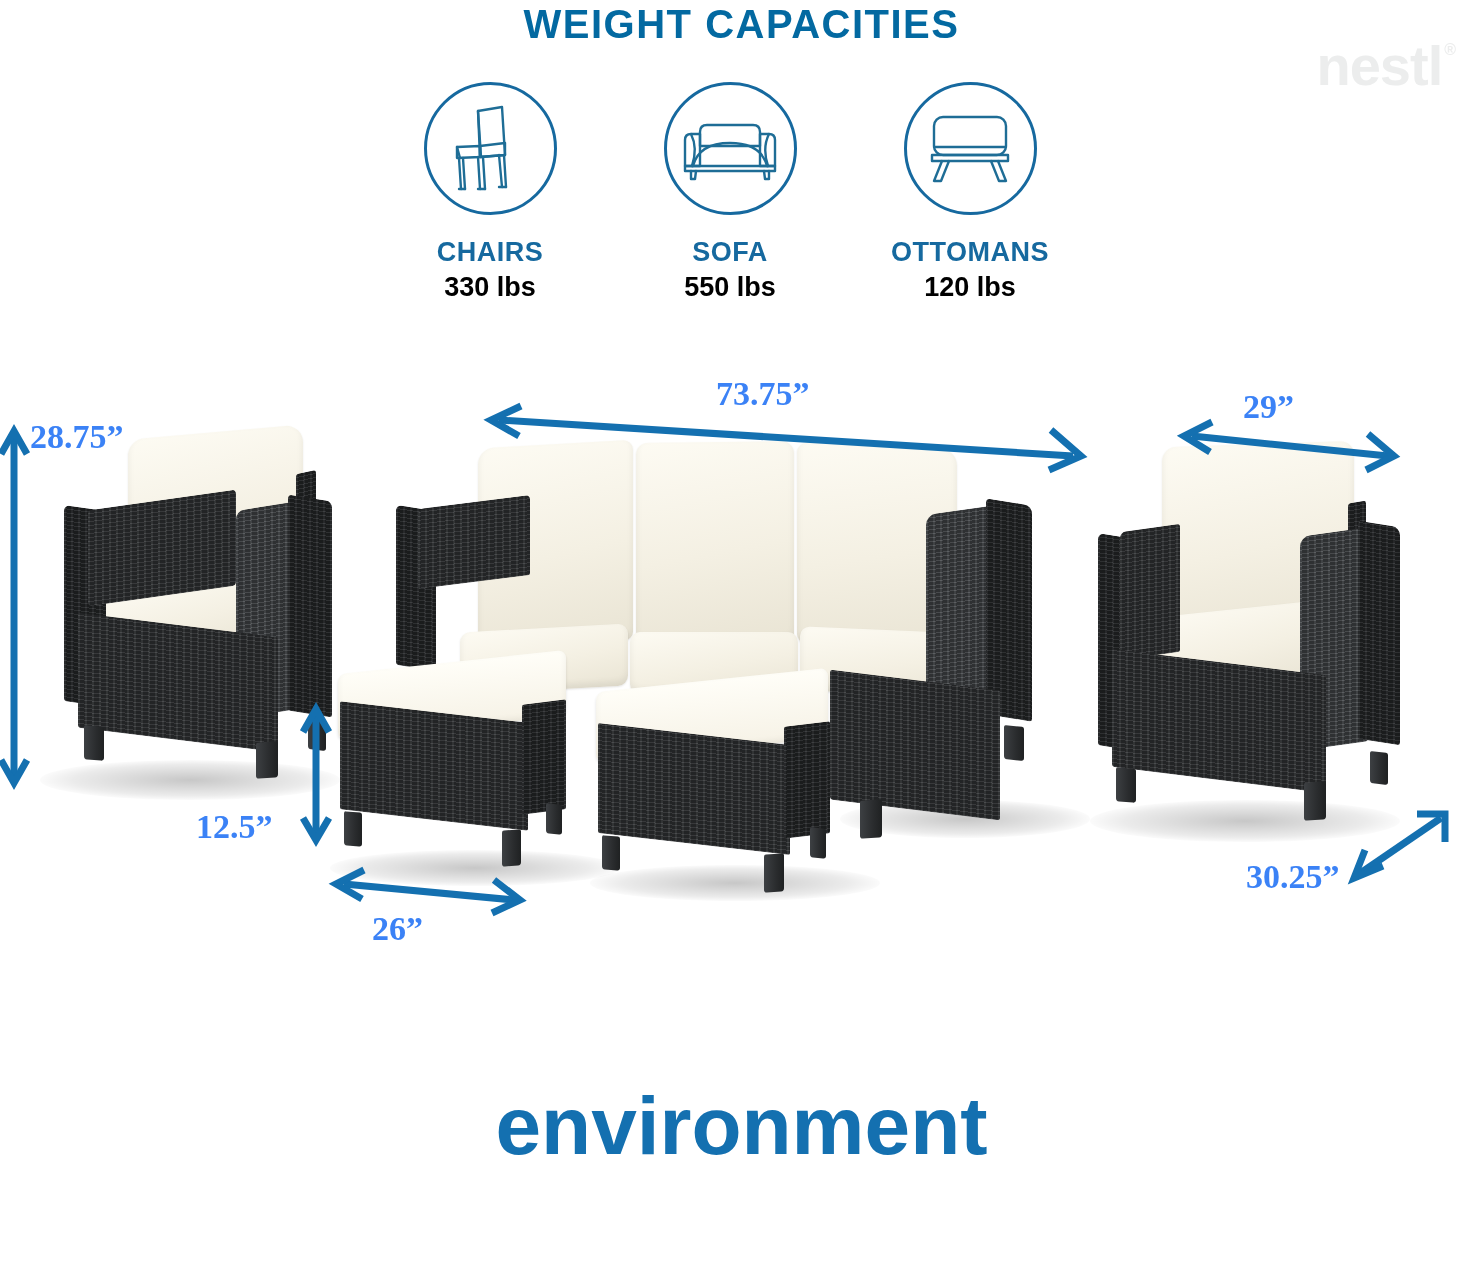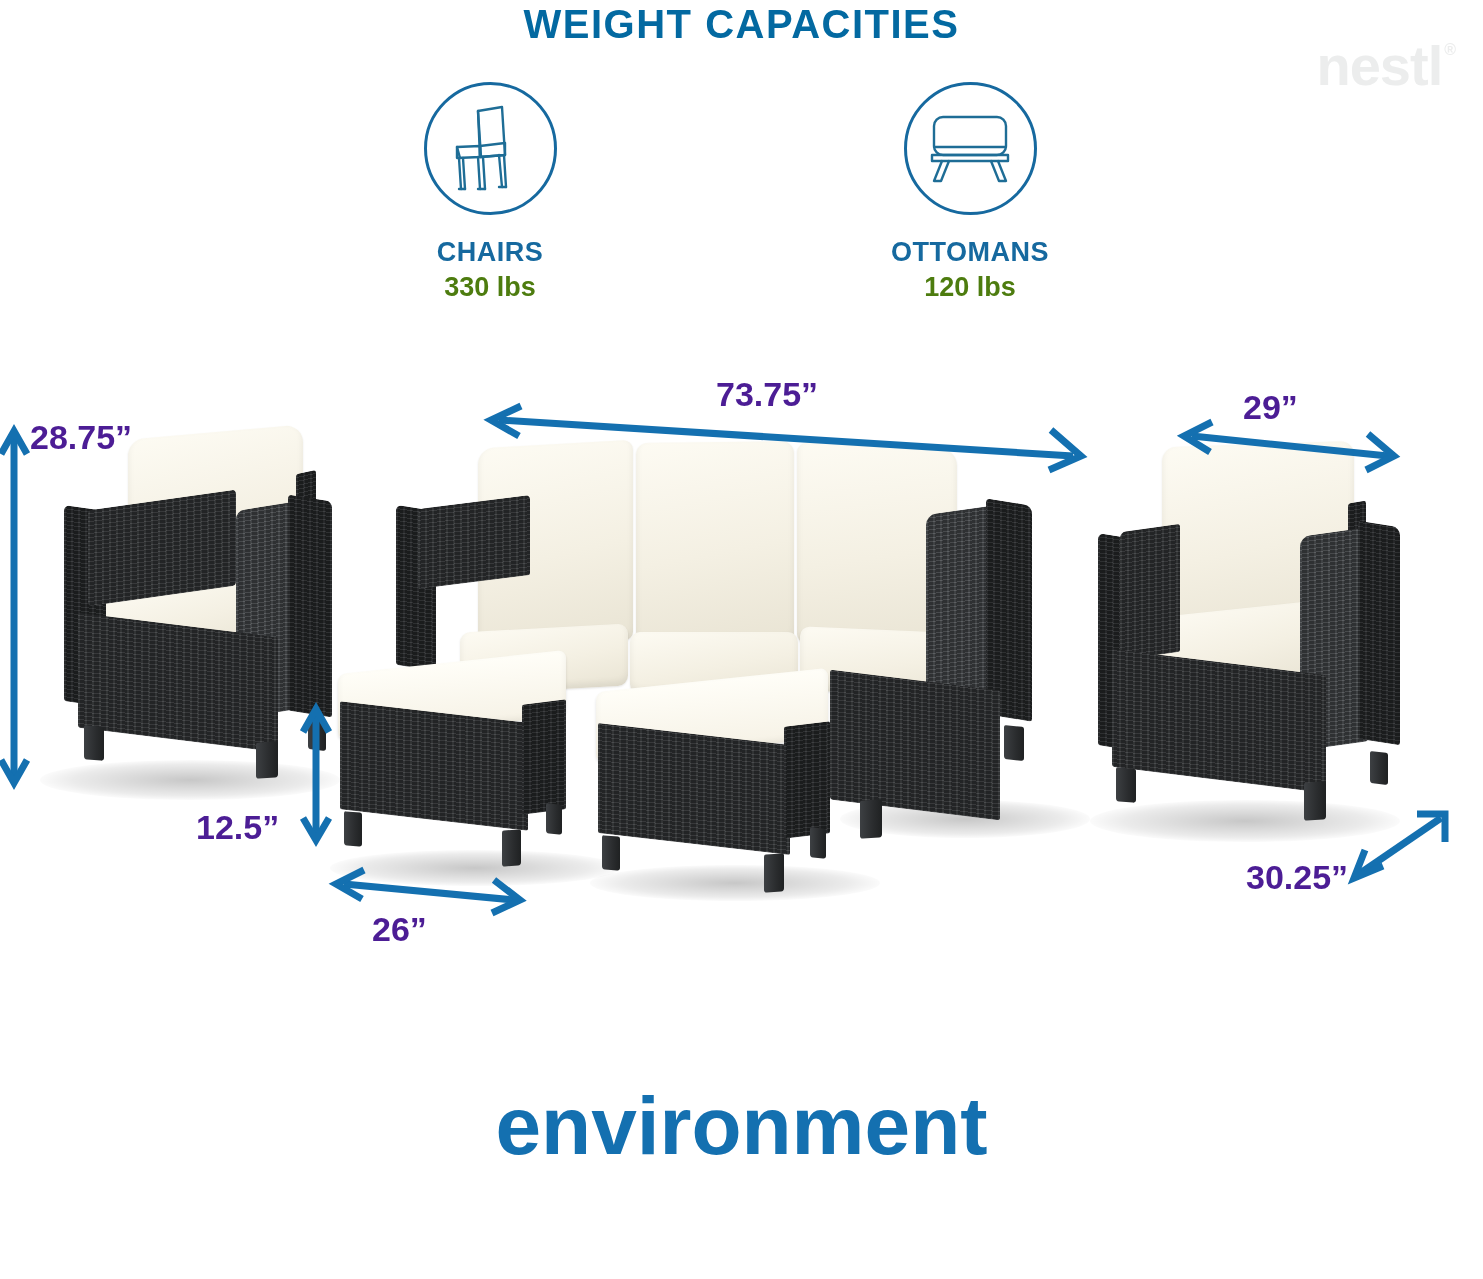--- a/index.html
+++ b/index.html
@@ -28,24 +28,24 @@
   #capacities{
     left:390px;top:82px;width:680px;height:250px;
     display:flex;justify-content:space-between;align-items:flex-start;
   }
   .cap-item{width:200px;display:flex;flex-direction:column;align-items:center;}
   .cap-circle{
     width:133px;height:133px;border:3px solid #16699f;border-radius:50%;
     display:flex;align-items:center;justify-content:center;box-sizing:border-box;
   }
   .cap-name{margin-top:22px;font-size:27px;font-weight:bold;letter-spacing:.5px;color:#16699f;}
-  .cap-val{margin-top:4px;font-size:27px;font-weight:bold;color:#4d7c0f;}
-
-  
-  .dim{font-size:34px;font-weight:bold;color:#4c1d95;white-space:nowrap;}
+  .cap-val{margin-top:4px;font-size:27px;font-weight:bold;color:#000000;}
+
+  
+  .dim{font-size:34px;font-weight:bold;color:#3b82f6;white-space:nowrap;font-family:Liberation Serif, serif;}
   #dim-h-chair{left:30px;top:418px;}
   #dim-w-sofa{left:null;}
   #dim-w-sofa{left:716px;top:375px;}
   #dim-w-chair-r{left:1243px;top:388px;}
   #dim-h-ottoman{left:196px;top:808px;}
   #dim-w-ottoman{left:372px;top:910px;}
   #dim-d-chair{left:1246px;top:858px;}
 
   
   #tagline{
@@ -123,20 +123,39 @@
           <path d="M52 52 L55 84"></path>
           <path d="M57 52 L59 84"></path>
           <path d="M52 84 L59 84"></path>
         </g>
       </svg>
     </div>
     <div class="cap-name">CHAIRS</div>
     <div class="cap-val">330 lbs</div>
   </div>
 
+  <div class="cap-item">
+    <div class="cap-circle">
+      <svg width="96" height="70" viewBox="0 0 96 70">
+        <g fill="none" stroke="#1e6d96" stroke-width="2.4" stroke-linejoin="round" stroke-linecap="round">
+          <path d="M18 18 q0-7 7-7 L71 11 q7 0 7 7 L78 32 L18 32 Z"></path>
+          <path d="M3 26 q0-6 6-6 L18 20 L18 52 L3 52 Z"></path>
+          <path d="M93 26 q0-6 -6-6 L78 20 L78 52 L93 52 Z"></path>
+          <path d="M9 20 q7 14 1 32"></path>
+          <path d="M87 20 q-7 14 -1 32"></path>
+          <path d="M11 52 q6-23 37-23 q31 0 37 23"></path>
+          <path d="M3 52 L93 52 L93 57 L3 57 Z"></path>
+          <path d="M9 57 L9 65 L13 65 L14 57"></path>
+          <path d="M87 57 L87 65 L83 65 L82 57"></path>
+        </g>
+      </svg>
+    </div>
+    <div class="cap-name">SOFA</div>
+    <div class="cap-val">550 lbs</div>
+  </div>
 
   <div class="cap-item">
     <div class="cap-circle">
       <svg width="84" height="72" viewBox="0 0 84 72">
         <g fill="none" stroke="#1e6d96" stroke-width="2.4" stroke-linejoin="round" stroke-linecap="round">
           <rect x="6" y="4" width="72" height="38" rx="9"></rect>
           <path d="M6 34 L78 34"></path>
           <path d="M4 42 L80 42 L80 48 L4 48 Z"></path>
           <path d="M14 48 L6 68 L13 68 L21 48"></path>
           <path d="M70 48 L78 68 L71 68 L63 48"></path>

